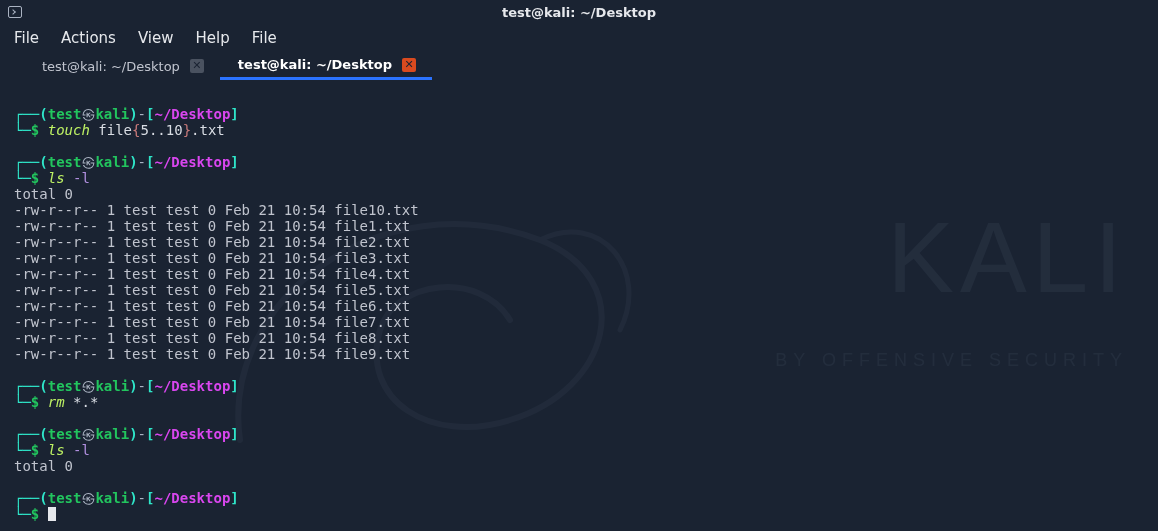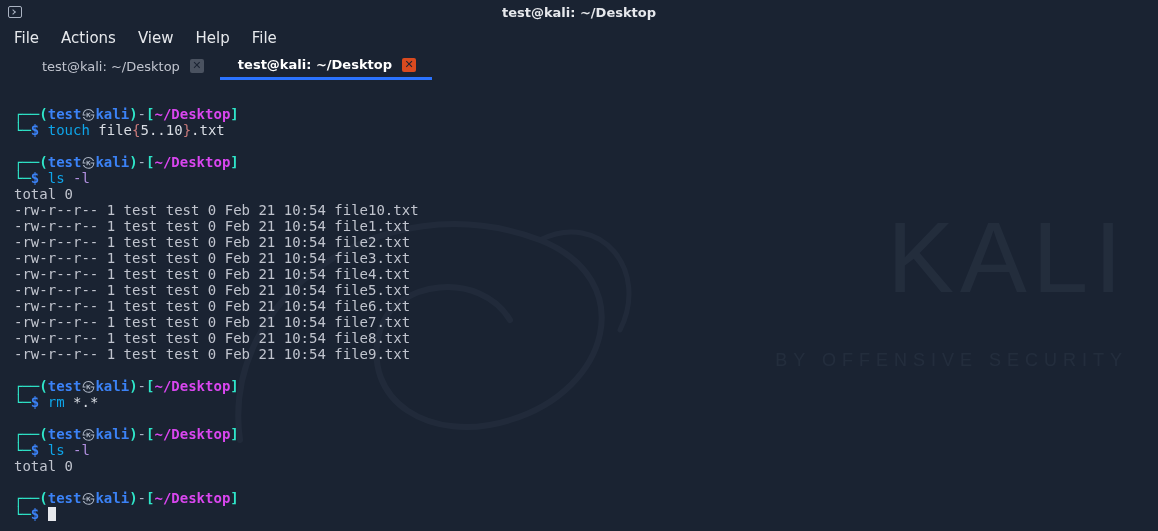--- a/index.html
+++ b/index.html
@@ -143,23 +143,23 @@
   .termarea {
     position: relative;
     z-index: 1;
     padding: 10px 14px 0 14px;
     font-size: 14px;
     line-height: 16px;
     white-space: pre;
     font-family: "DejaVu Sans Mono","Liberation Mono",monospace;
   }
   .aqua { color: #2fe6c9; font-weight: bold;}
-  .blue { color: #3b82f6; font-weight: bold;}
+  .blue { color: #22c55e; font-weight: bold;}
   .white { color: #d946ef; font-weight: bold;}
-  .whiteN { color: #0ea5e9; }
+  .whiteN { color: #bef264; font-style: italic; }
   .gray { color: #aab3c2; }
   .cmd { color: #d9dde4; }
   .redish { color: #c97a7a; }
   .purple { color: #b18fe0; }
   .output { color: #c0c4ce; }
   .cursor {
     display:inline-block;
     width: 8px; height: 14px;
     background: #e6e8ec;
     vertical-align: -2px;

